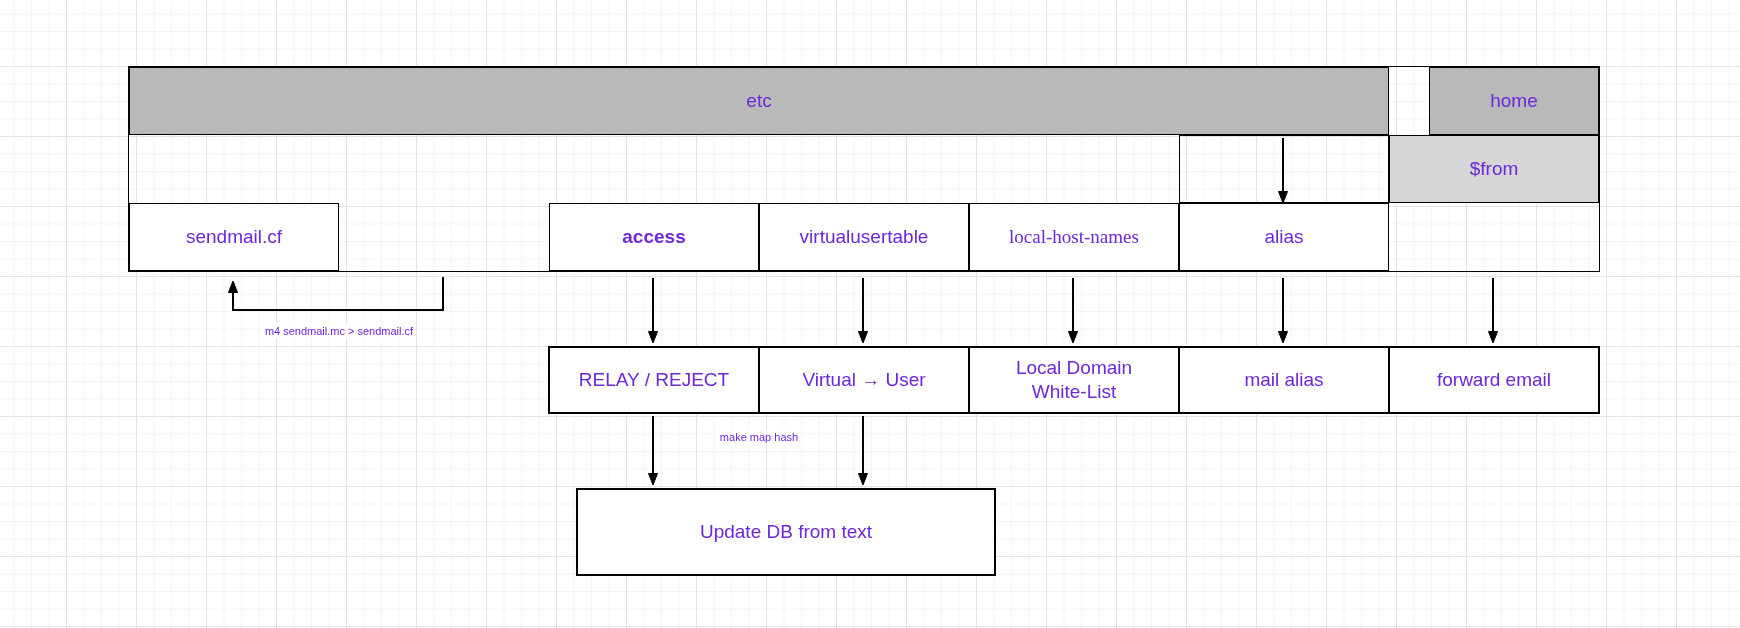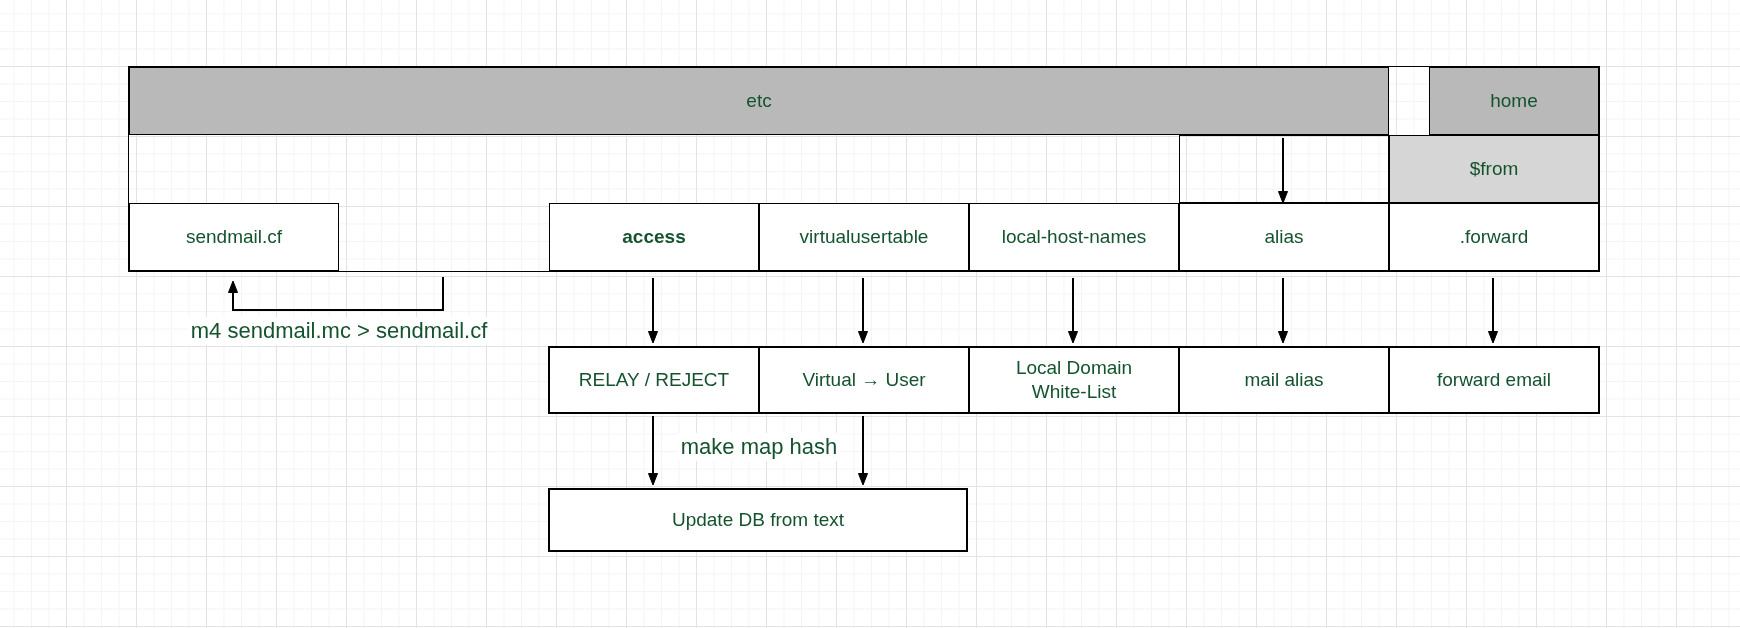--- a/index.html
+++ b/index.html
@@ -10,21 +10,21 @@
     overflow: hidden;
     background-color: #ffffff;
     background-image:
       linear-gradient(to right, #e3e3e3 1px, transparent 1px),
       linear-gradient(to bottom, #e3e3e3 1px, transparent 1px),
       linear-gradient(to right, #f4f4f4 1px, transparent 1px),
       linear-gradient(to bottom, #f4f4f4 1px, transparent 1px);
     background-size: 70px 70px, 70px 70px, 17.5px 17.5px, 17.5px 17.5px;
     background-position: 66px 66px, 66px 66px, 13.5px 13.5px, 13.5px 13.5px;
     font-family: "Liberation Sans", "DejaVu Sans", sans-serif;
-    color: #14532d;
+    color: #6d28d9;
   }
 
   
   .tree-table {
     position: absolute;
     left: 128px;
     top: 66px;
     display: grid;
     grid-template-columns: repeat(7, 210px);
     grid-template-rows: repeat(3, 68px);
@@ -47,21 +47,21 @@
 
   .c-etc  { grid-row: 1; grid-column: 1 / span 6; }
   .c-home { grid-row: 1; grid-column: 7; margin-left: 40px; }
   .c-mail { grid-row: 2; grid-column: 1 / span 5; }
   .c-gap  { grid-row: 2; grid-column: 6; }
   .c-user { grid-row: 2; grid-column: 7; }
   .c-f1 { grid-row: 3; grid-column: 1; }
   .c-f2 { grid-row: 3; grid-column: 2; }
   .c-f3 { grid-row: 3; grid-column: 3; font-weight: bold; }
   .c-f4 { grid-row: 3; grid-column: 4; }
-  .c-f5 { grid-row: 3; grid-column: 5; }
+  .c-f5 { grid-row: 3; grid-column: 5; font-family: Liberation Serif, serif; }
   .c-f6 { grid-row: 3; grid-column: 6; }
   .c-f7 { grid-row: 3; grid-column: 7; }
 
   
   .role-row {
     position: absolute;
     left: 548px;
     top: 346px;
     display: flex;
     border: 1px solid #000;
@@ -77,24 +77,24 @@
     justify-content: center;
     font-size: 19px;
     line-height: 1.25;
     text-align: center;
     white-space: pre-line;
   }
 
   
   .db-box {
     position: absolute;
-    left: 548px;
+    left: 576px;
     top: 488px;
     width: 420px;
-    height: 64px;
+    height: 88px;
     box-sizing: border-box;
     border: 2px solid #000;
     background: #ffffff;
     display: flex;
     align-items: center;
     justify-content: center;
     font-size: 19px;
   }
 
   
@@ -104,26 +104,26 @@
     width: 1740px;
     height: 628px;
     pointer-events: none;
   }
 
   
   .edge-label {
     position: absolute;
     transform: translate(-50%, -50%);
     background: #ffffff;
-    font-size: 22px;
+    font-size: 11px;
     padding: 1px 3px;
     white-space: nowrap;
   }
   .lbl-m4      { left: 339px; top: 331px; }
-  .lbl-makemap { left: 759px; top: 447px; text-align: right; }
+  .lbl-makemap { left: 759px; top: 437px; text-align: right; }
 </style>
 </head>
 <body>
 
 <div class="canvas">
 
   <svg class="edges" viewBox="0 0 1740 628" xmlns="http://www.w3.org/2000/svg">
     <defs>
       <marker id="arr" markerUnits="userSpaceOnUse" markerWidth="14" markerHeight="11" refX="11" refY="5" orient="auto">
         <path d="M0.5,0.5 L12,5 L0.5,9.5 Z" fill="#000" stroke="#000"></path>
@@ -145,21 +145,20 @@
     <div class="cell fill-dark c-home">home</div>
 
     <div class="cell fill-none  c-gap"></div>
     <div class="cell fill-light c-user">$from</div>
 
     <div class="cell fill-white c-f1">sendmail.cf</div>
     <div class="cell fill-white c-f3">access</div>
     <div class="cell fill-white c-f4">virtualusertable</div>
     <div class="cell fill-white c-f5">local-host-names</div>
     <div class="cell fill-white c-f6">alias</div>
-    <div class="cell fill-white c-f7">.forward</div>
   </div>
 
   <div class="role-row">
     <div class="role-box">RELAY / REJECT</div>
     <div class="role-box">Virtual → User</div>
     <div class="role-box">Local Domain
 White-List</div>
     <div class="role-box">mail alias</div>
     <div class="role-box">forward email</div>
   </div>

